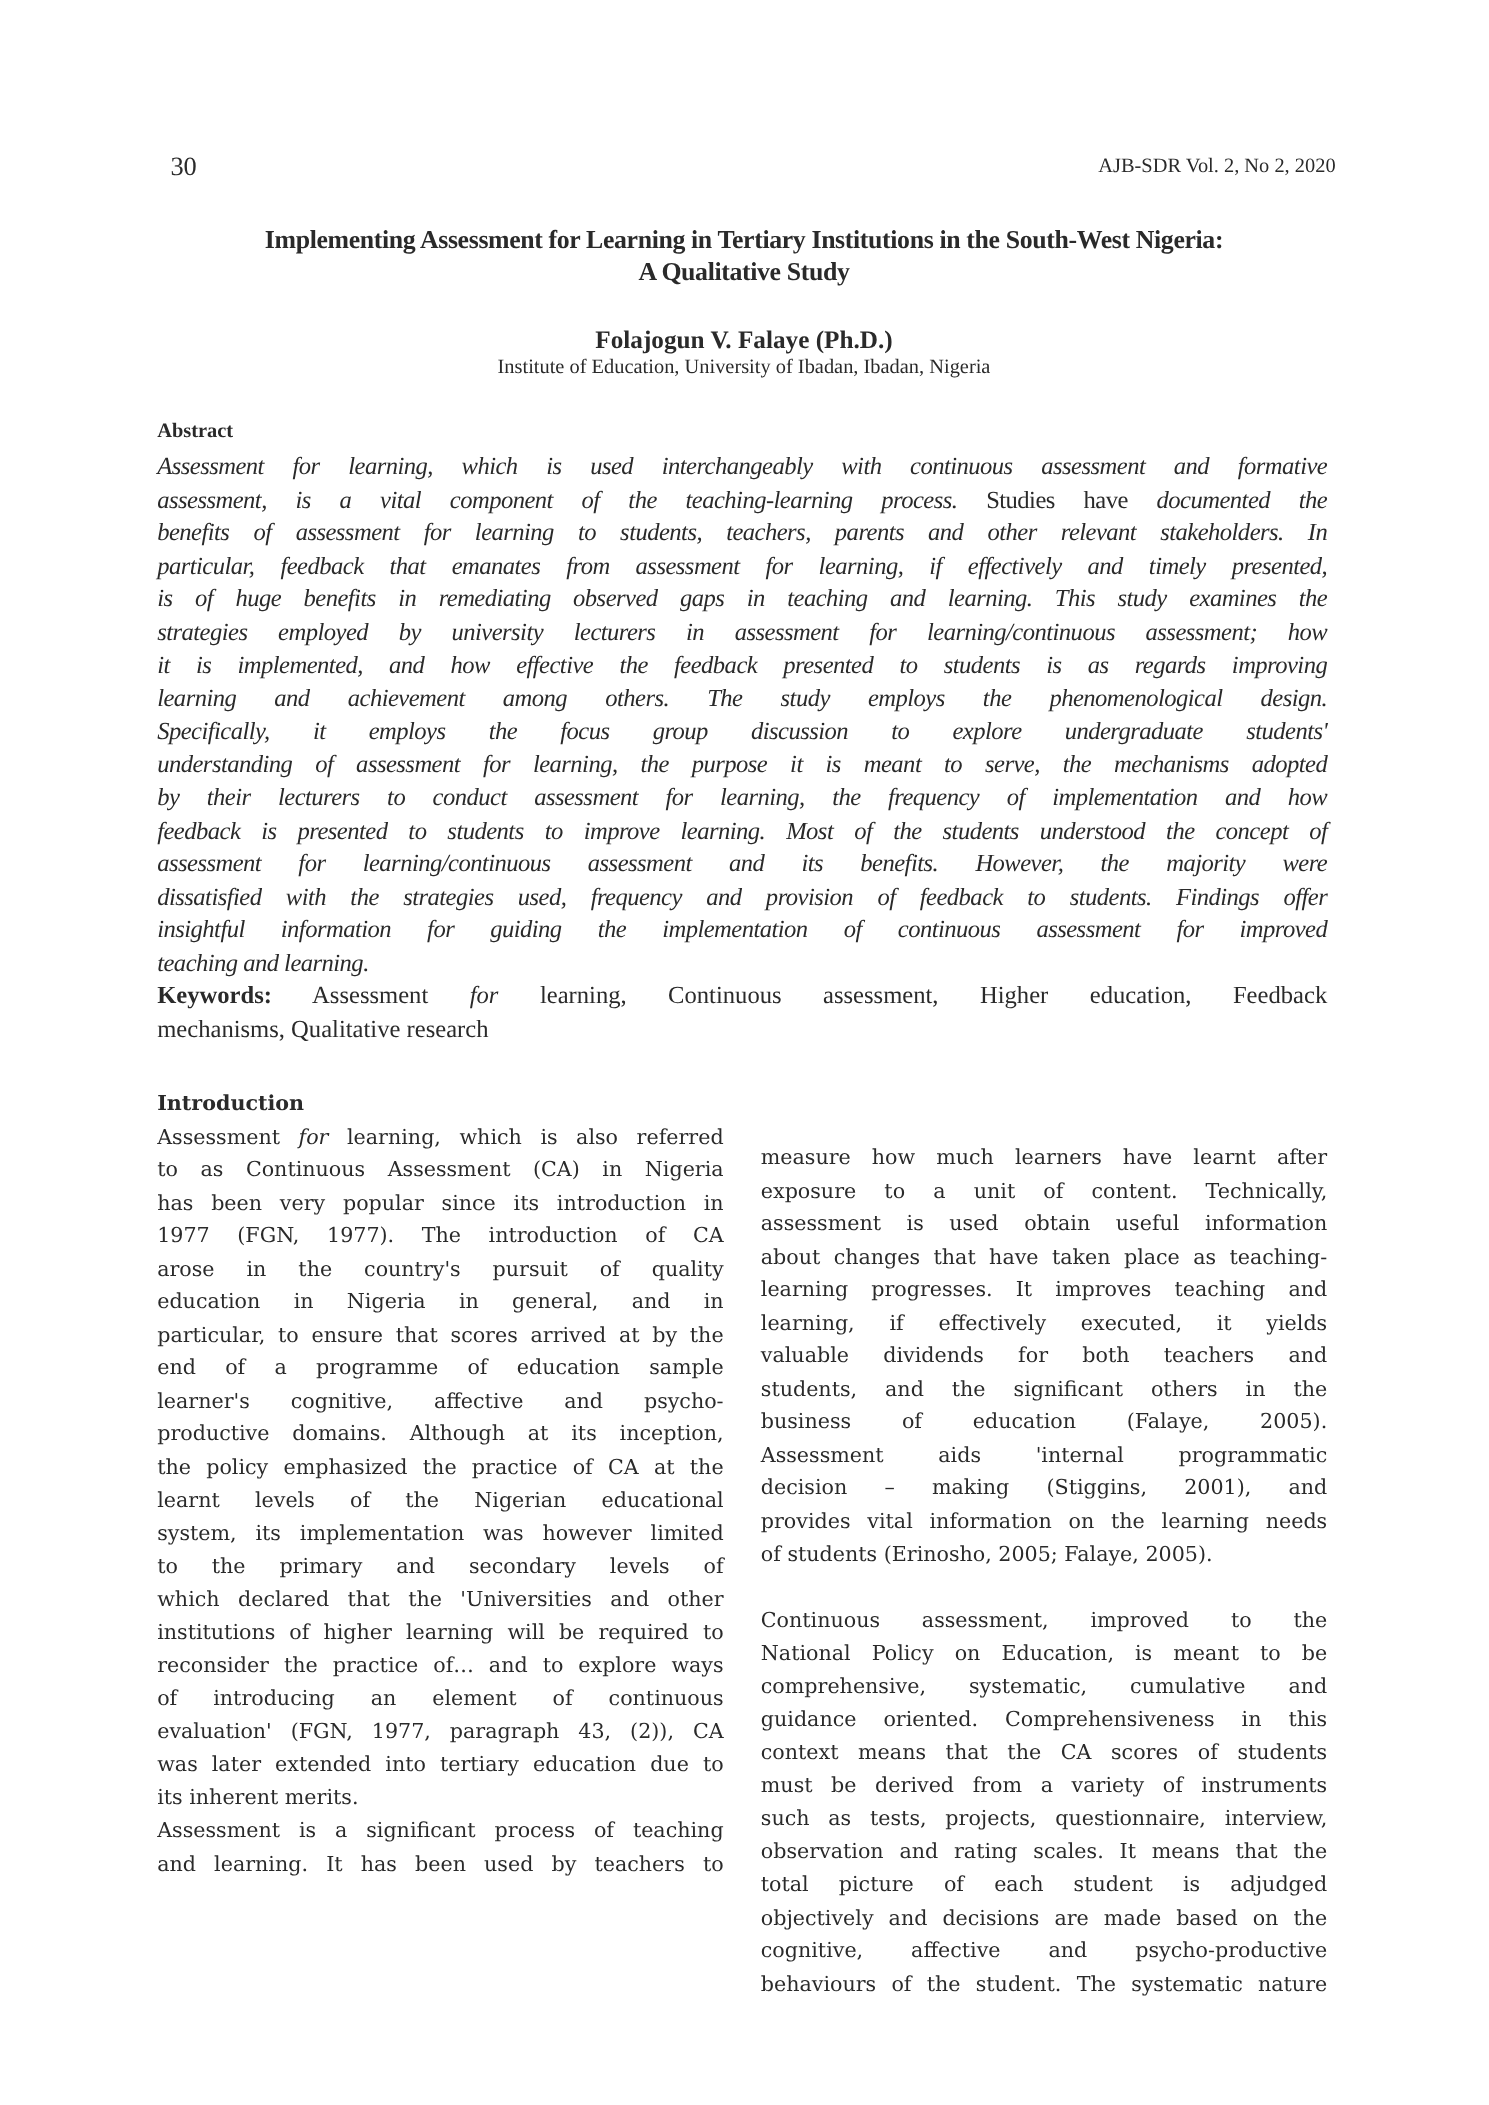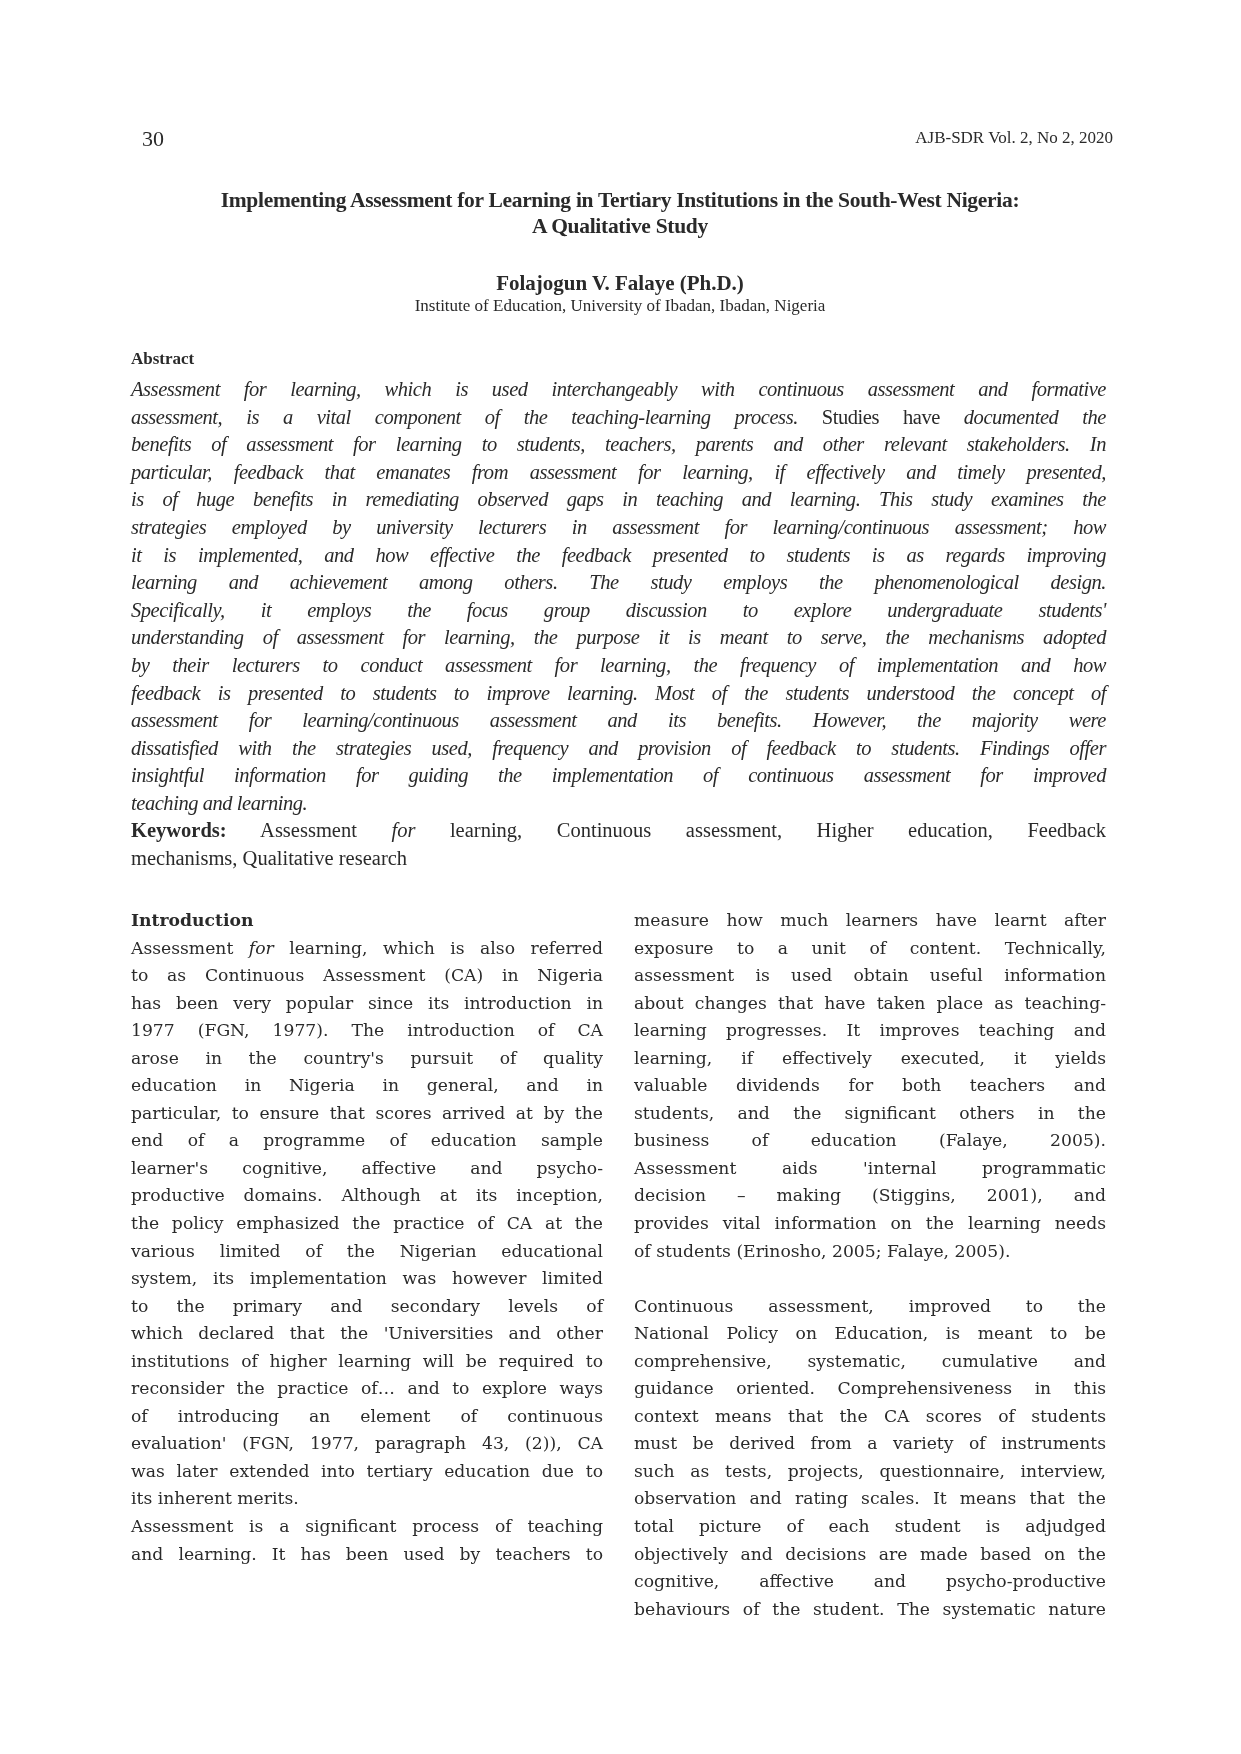--- a/index.html
+++ b/index.html
@@ -18,21 +18,21 @@
   .abstract .up { font-style:normal; }
   .keywords { left:131px; width:975px; top:817px; font-size:20.5px; line-height:27.6px; }
   .keywords .ln { display:block; text-align:justify; text-align-last:justify; height:27.6px; }
   .keywords .ln.last { text-align-last:left; }
   .kw-label { font-weight:bold; }
   .col { font-family:"DejaVu Serif", serif; font-size:17.2px; line-height:27.55px; color:#2a2a2a; }
   .col .ln { display:block; text-align:justify; text-align-last:justify; height:27.55px; white-space:nowrap; }
   .col .ln.last { text-align-last:left; }
   .col .gap { display:block; height:27.55px; }
   .left-col { left:131px; width:472px; top:907px; }
-  .right-col { left:634px; width:472px; top:907px; }
+  .right-col { left:634px; width:472px; top:952px; }
   .intro-head { font-weight:bold; }
   .it { font-style:italic; }
 </style>
 </head>
 <body>
 
 <div class="abs cond page-num">30</div>
 <div class="abs cond journal">AJB-SDR Vol. 2, No 2, 2020</div>
 
 <div class="abs cond title">
@@ -75,21 +75,21 @@
   <span class="ln">to as Continuous Assessment (CA) in Nigeria</span>
   <span class="ln">has been very popular since its introduction in</span>
   <span class="ln">1977 (FGN, 1977). The introduction of CA</span>
   <span class="ln">arose in the country's pursuit of quality</span>
   <span class="ln">education in Nigeria in general, and in</span>
   <span class="ln">particular, to ensure that scores arrived at by the</span>
   <span class="ln">end of a programme of education sample</span>
   <span class="ln">learner's cognitive, affective and psycho-</span>
   <span class="ln">productive domains. Although at its inception,</span>
   <span class="ln">the policy emphasized the practice of CA at the</span>
-  <span class="ln">various limited of the Nigerian educational</span>
+  <span class="ln">learnt levels of the Nigerian educational</span>
   <span class="ln">system, its implementation was however limited</span>
   <span class="ln">to the primary and secondary levels of</span>
   <span class="ln">which declared that the 'Universities and other</span>
   <span class="ln">institutions of higher learning will be required to</span>
   <span class="ln">reconsider the practice of… and to explore ways</span>
   <span class="ln">of introducing an element of continuous</span>
   <span class="ln">evaluation' (FGN, 1977, paragraph 43, (2)), CA</span>
   <span class="ln">was later extended into tertiary education due to</span>
   <span class="ln last">its inherent merits.</span>
   <span class="ln">Assessment is a significant process of teaching</span>

